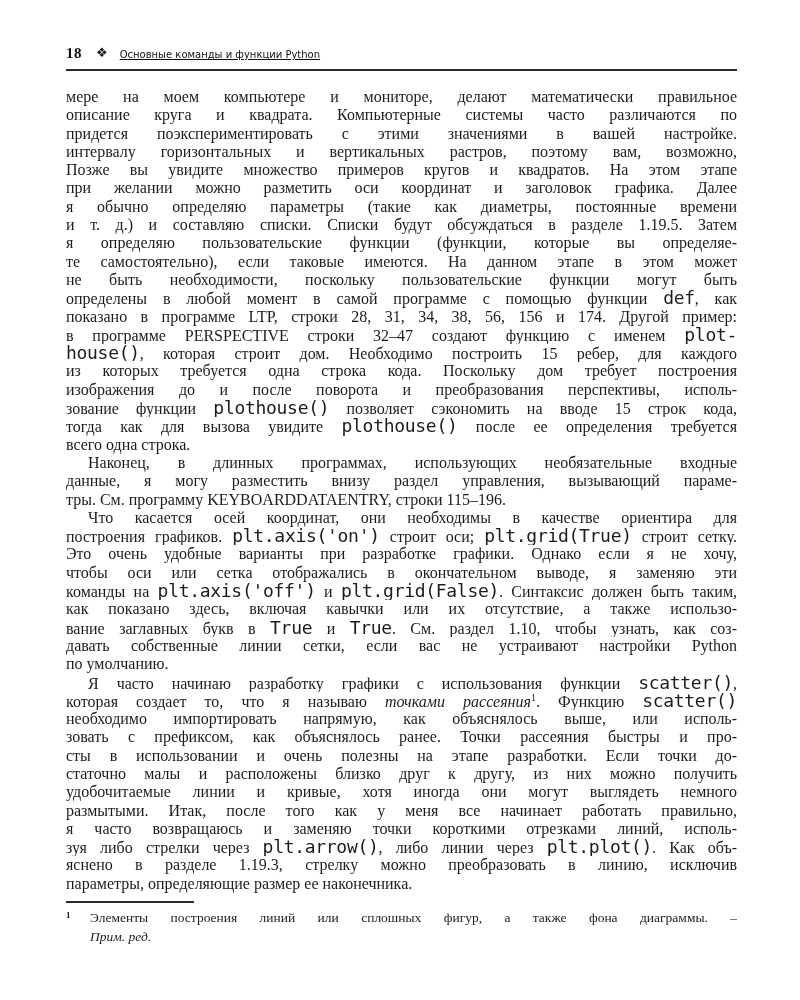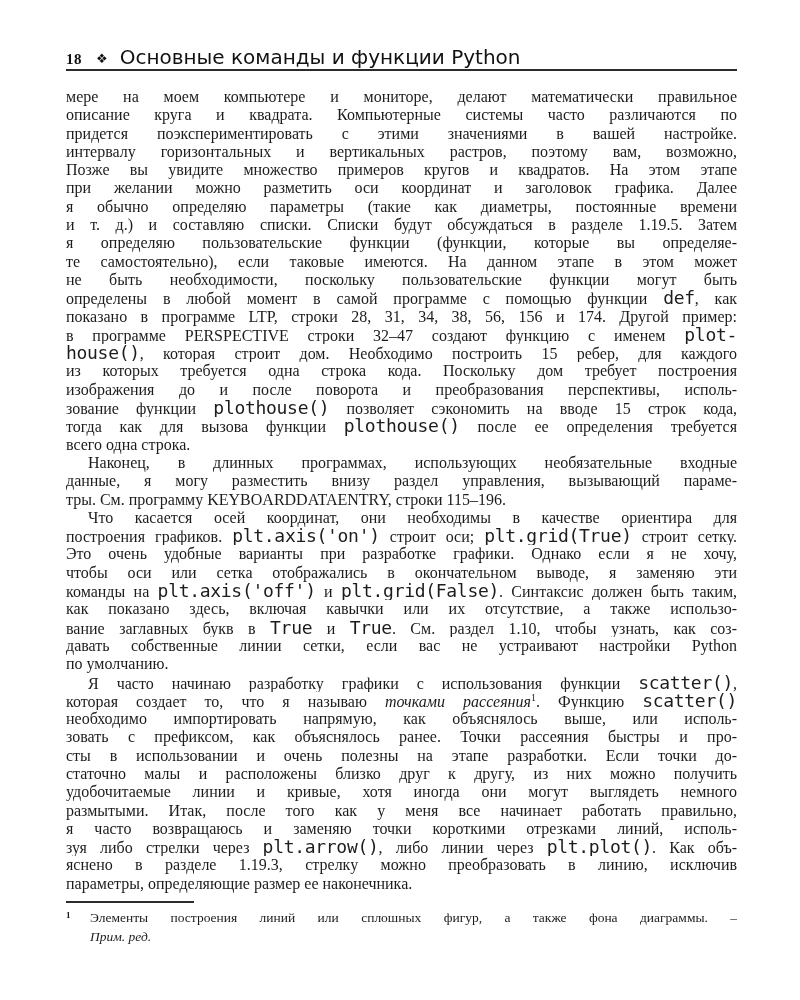--- a/index.html
+++ b/index.html
@@ -19,21 +19,21 @@
     top: 45px;
     width: 671px;
     font-family: "DejaVu Sans", "Liberation Sans", sans-serif;
     font-size: 14px;
     color: #111;
     display: flex;
     align-items: baseline;
   }
   .page-number { font-weight: bold; font-size: 15px; letter-spacing: 0.5px; font-family: Liberation Serif, serif; }
   .diamond { margin: 0 12px 0 14px; font-size: 13px; position: relative; top: -1px; }
-  .chapter-title { font-size: 20px; }
+  .chapter-title { font-size: 10px; text-decoration: underline; }
   .header-rule {
     position: absolute;
     left: 66px;
     top: 69px;
     width: 671px;
     height: 0;
     border-top: 2px solid #2b2b2b;
   }
   .page-body {
     position: absolute;
@@ -116,21 +116,21 @@
         <div class="line"><span class="n">я определяю пользовательские функции (функции, которые вы определяе-</span></div>
         <div class="line"><span class="n">те самостоятельно), если таковые имеются. На данном этапе в этом может</span></div>
         <div class="line"><span class="n">не быть необходимости, поскольку пользовательские функции могут быть</span></div>
         <div class="line"><span class="n">определены в любой момент в самой программе с помощью функции </span><span class="m">def</span><span class="n">, как</span></div>
         <div class="line"><span class="n">показано в программе LTP, строки 28, 31, 34, 38, 56, 156 и 174. Другой пример:</span></div>
         <div class="line"><span class="n">в программе PERSPECTIVE строки 32–47 создают функцию с именем </span><span class="m">plot-</span></div>
         <div class="line"><span class="m">house()</span><span class="n">, которая строит дом. Необходимо построить 15 ребер, для каждого</span></div>
         <div class="line"><span class="n">из которых требуется одна строка кода. Поскольку дом требует построения</span></div>
         <div class="line"><span class="n">изображения до и после поворота и преобразования перспективы, исполь-</span></div>
         <div class="line"><span class="n">зование функции </span><span class="m">plothouse()</span><span class="n"> позволяет сэкономить на вводе 15 строк кода,</span></div>
-        <div class="line"><span class="n">тогда как для вызова функции </span><span class="m">plothouse()</span><span class="n"> после ее определения требуется</span></div>
+        <div class="line"><span class="n">тогда как для вызова увидите </span><span class="m">plothouse()</span><span class="n"> после ее определения требуется</span></div>
         <div class="line last"><span class="n">всего одна строка.</span></div>
       </div>
       <div class="paragraph indent">
         <div class="line"><span class="n">Наконец, в длинных программах, использующих необязательные входные</span></div>
         <div class="line"><span class="n">данные, я могу разместить внизу раздел управления, вызывающий параме-</span></div>
         <div class="line last"><span class="n">тры. См. программу KEYBOARDDATAENTRY, строки 115–196.</span></div>
       </div>
       <div class="paragraph indent">
         <div class="line"><span class="n">Что касается осей координат, они необходимы в качестве ориентира для</span></div>
         <div class="line"><span class="n">построения графиков. </span><span class="m">plt.axis('on')</span><span class="n"> строит оси; </span><span class="m">plt.grid(True)</span><span class="n"> строит сетку.</span></div>

